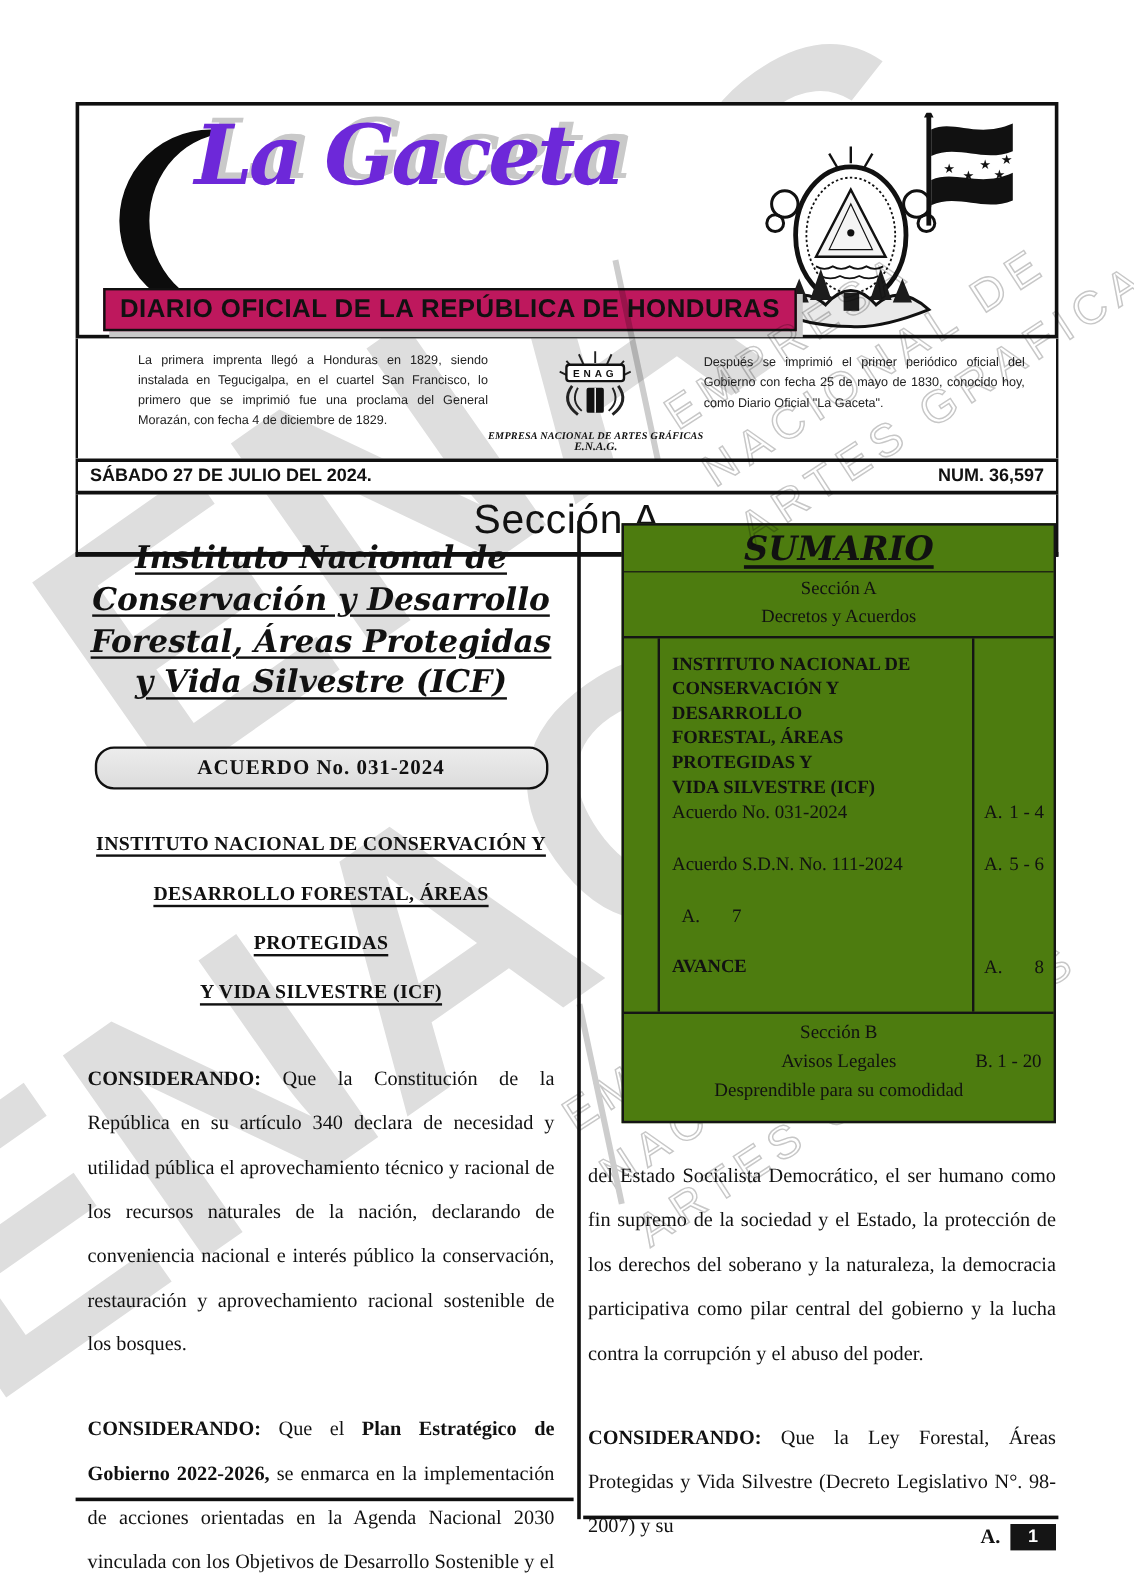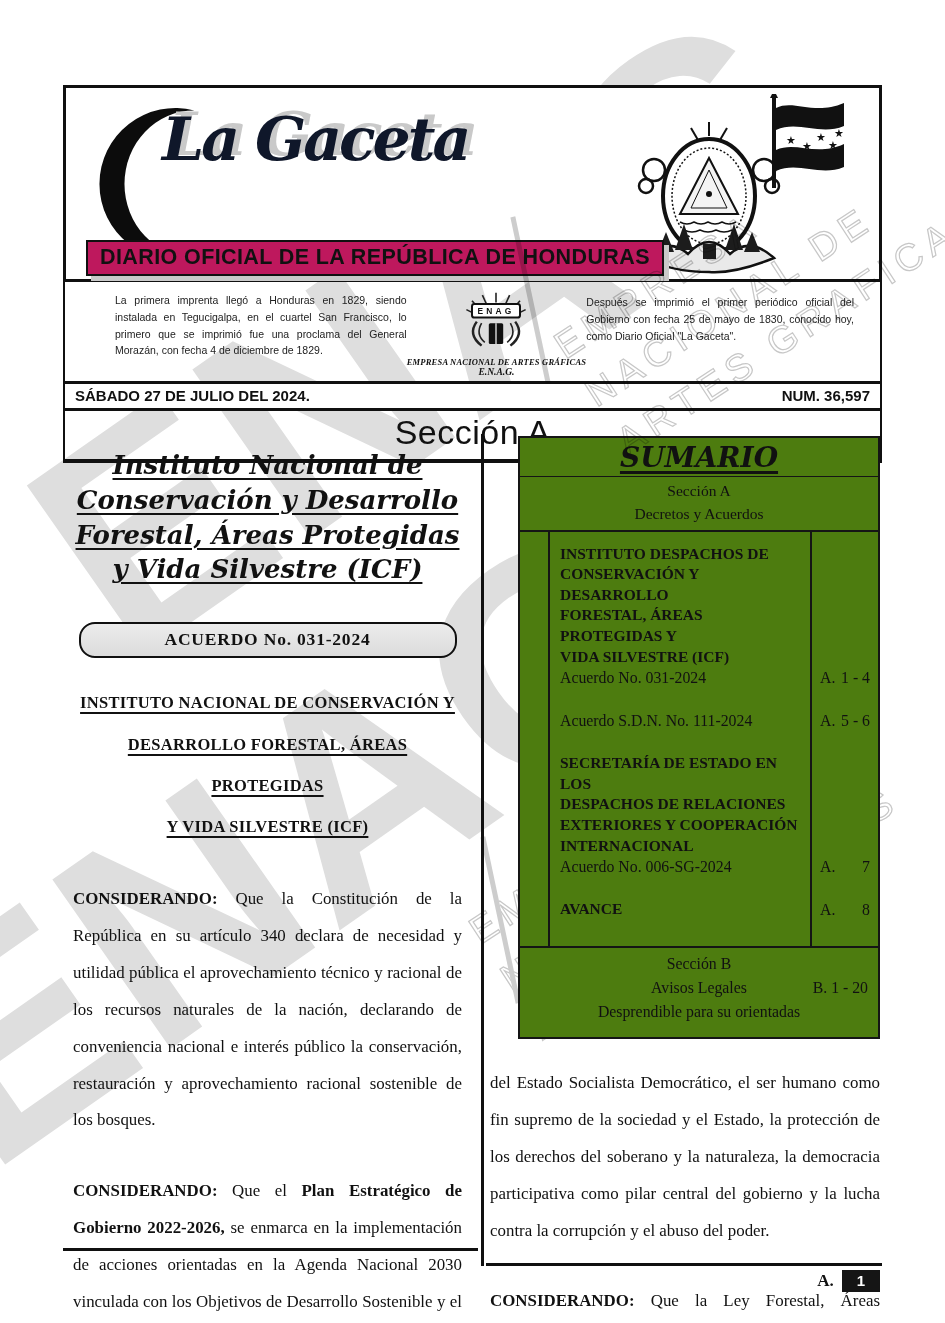--- a/index.html
+++ b/index.html
@@ -31,23 +31,23 @@
   #wm-pub-2{left:470px;top:780px;z-index:0;}
   .wm-bar{position:absolute;width:5px;height:170px;background:#cdcdcd;}
   #wm-bar-1{left:528px;top:215px;transform:rotate(-12deg);z-index:2;mix-blend-mode:multiply;}
   #wm-bar-2{left:498px;top:835px;transform:rotate(-12deg);z-index:0;}
 
   
   .frame{position:absolute;left:63px;top:85px;width:819px;z-index:1;}
   .header-box{position:relative;height:197px;border:3px solid #101010;background:#fff;}
   .crescent{position:absolute;left:18px;top:10px;height:172px;width:160px;}
   .gaceta-title{
-    position:absolute;left:96px;top:20px;
+    position:absolute;left:96px;top:6px;
     font-family:"DejaVu Serif",serif;font-style:italic;font-weight:700;
-    font-size:60px;line-height:1.05;letter-spacing:-3px;color:#0f172a;
+    font-size:69px;line-height:1.05;letter-spacing:-3px;color:#6d28d9;
     text-shadow:7px -5px 0 #c9c9c9;white-space:nowrap;
   }
   .coat{position:absolute;right:30px;top:6px;}
   .subtitle-box{
     position:absolute;left:20px;top:152px;background:#be185d;
     border:2.5px solid #101010;padding:3px 12px 4px;
     font:700 21.5px "Liberation Sans",sans-serif;letter-spacing:.4px;
     box-shadow:5px 5px 0 #c9c9c9;white-space:nowrap;
   }
 
@@ -258,44 +258,40 @@
       <div class="sumario-seca">
         <div>Sección A</div>
         <div>Decretos y Acuerdos</div>
       </div>
       <div class="sumario-entries">
         <div class="vline gl"></div>
         <div class="vline rl"></div>
 
   <div class="entry">
     <div class="entry-main">
-      <div class="entry-title"><span>INSTITUTO DESPACHOS DE</span><br><span>CONSERVACIÓN Y DESARROLLO</span><br><span>FORESTAL, ÁREAS PROTEGIDAS Y</span><br><span>VIDA SILVESTRE (ICF)</span></div>
+      <div class="entry-title"><span>INSTITUTO NACIONAL DE</span><br><span>CONSERVACIÓN Y DESARROLLO</span><br><span>FORESTAL, ÁREAS PROTEGIDAS Y</span><br><span>VIDA SILVESTRE (ICF)</span></div>
       <div class="entry-sub">Acuerdo No. 031-2024</div>
     </div>
     <div class="entry-ref">
       <span>A.</span>
       <span>1 - 4</span>
     </div>
   </div>
 
   <div class="entry">
     <div class="entry-main">
       <div class="entry-sub">Acuerdo S.D.N. No. 111-2024</div>
     </div>
     <div class="entry-ref">
       <span>A.</span>
       <span>5 - 6</span>
     </div>
   </div>
 
   <div class="entry">
-    <div class="entry-main">
-      <div class="entry-title"><span>SECRETARÍA DE ESTADO EN LOS</span><br><span>DESPACHOS DE RELACIONES</span><br><span>EXTERIORES Y COOPERACIÓN</span><br><span>INTERNACIONAL</span></div>
-      <div class="entry-sub">Acuerdo No. 006-SG-2024</div>
-    </div>
     <div class="entry-ref">
       <span>A.</span>
       <span>7</span>
     </div>
   </div>
 
   <div class="entry">
     <div class="entry-main">
       <div class="entry-title"><span>AVANCE</span></div>
 
@@ -305,21 +301,21 @@
       <span>8</span>
     </div>
   </div>
 </div>
       <div class="sumario-footer">
         <div>Sección B</div>
         <div class="avisos-row">
           <span>Avisos Legales</span>
           <span class="avisos-ref">B.  1 - 20</span>
         </div>
-        <div>Desprendible para su orientadas</div>
+        <div>Desprendible para su comodidad</div>
       </div>
     </div>
     <p class="para" style="margin-top:26px;">del Estado Socialista Democrático, el ser humano como fin supremo de la sociedad y el Estado, la protección de los derechos del soberano y la naturaleza, la democracia participativa como pilar central del gobierno y la lucha contra la corrupción y el abuso del poder.</p>
     <p class="para"><span class="b">CONSIDERANDO:</span><span> Que la Ley Forestal, Áreas Protegidas y Vida Silvestre (Decreto Legislativo N°. 98-2007) y su</span></p>
   </div>
 
   <div class="footer-mark">
     <span class="footer-sec">A.</span>
     <span class="footer-badge">1</span>
   </div>

